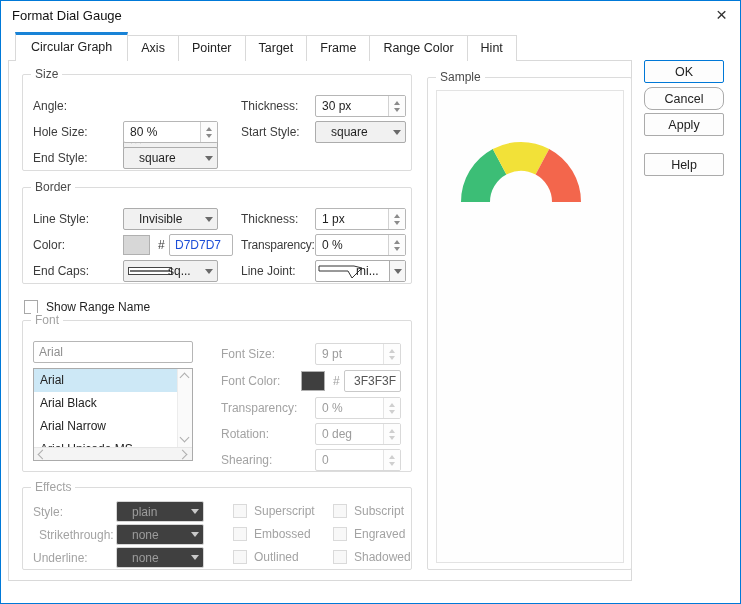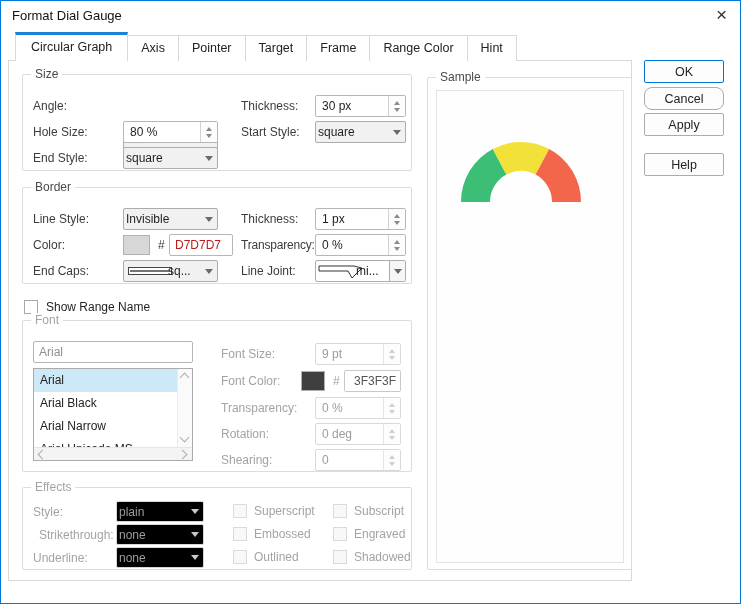--- a/index.html
+++ b/index.html
@@ -24,44 +24,44 @@
   .group { position:absolute; border:1px solid #DCDCDC; border-radius:2px; background:#fff; }
   .gtitle { position:absolute; top:-8px; left:8px; background:#fff; padding:0 4px; font-size:12px; color:#4A4A4A; }
   .group.disabled > .gtitle { color:#A3A3A3; }
 
   .lbl { position:absolute; font-size:12px; color:#3C3C3C; line-height:22px; white-space:nowrap; }
   .lbl.dis { color:#A3A3A3; }
 
   
   .combo { position:absolute; height:22px; background:#F1F1F1; border:1px solid #ACACAC; border-radius:2px;
            display:flex; align-items:center; cursor:pointer; }
-  .combo .cval { flex:1; font-size:12px; color:#1F1F1F; padding-left:2px; white-space:nowrap; overflow:hidden; }
+  .combo .cval { flex:1; font-size:12px; color:#1F1F1F; padding-left:15px; white-space:nowrap; overflow:hidden; }
   .combo .carr { width:16px; display:flex; justify-content:center; }
   .tri-dn-l { width:0; height:0; border-left:4px solid transparent; border-right:4px solid transparent; border-top:5px solid #6A6A6A; }
-  .combo.dis { background:#000000; border-color:#D6D6D6; }
+  .combo.dis { background:#404040; border-color:#D6D6D6; }
   .combo.dis .cval { color:#9C9C9C; }
   .combo.dis .tri-dn-l { border-top-color:#C9C9C9; }
   .combo .sep { border-left:1px solid #ACACAC; align-self:stretch; display:flex; align-items:center; background:#F6F6F6; }
 
   
   .spin { position:absolute; height:22px; background:#fff; border:1px solid #B6B6B6; border-radius:2px; display:flex; }
   .spin .sval { flex:1; font-size:12px; color:#1F1F1F; padding-left:6px; line-height:20px; white-space:nowrap; overflow:hidden; }
   .sbtns { width:17px; border-left:1px solid #D2D2D2; background:#FCFCFC; display:flex; flex-direction:column;
            align-items:center; justify-content:center; gap:3px; cursor:pointer; }
   .tri-up { width:0; height:0; border-left:3.5px solid transparent; border-right:3.5px solid transparent; border-bottom:4.5px solid #8A8A8A; }
   .tri-dn { width:0; height:0; border-left:3.5px solid transparent; border-right:3.5px solid transparent; border-top:4.5px solid #8A8A8A; }
   .spin.dis { border-color:#D9D9D9; }
   .spin.dis .sval { color:#9C9C9C; }
   .spin.dis .tri-up { border-bottom-color:#CFCFCF; }
   .spin.dis .tri-dn { border-top-color:#CFCFCF; }
   .spin.dis .sbtns { border-left-color:#E4E4E4; background:#FDFDFD; }
 
   
   .tinput { position:absolute; height:22px; border:1px solid #B6B6B6; border-radius:2px; background:#fff;
-            font-size:12px; color:#b91c1c; padding-left:5px; font-family:"Liberation Sans",sans-serif; }
+            font-size:12px; color:#1d4ed8; padding-left:5px; font-family:"Liberation Sans",sans-serif; }
   .tinput.grayval { color:#8F8F8F; }
   .tinput.dim { border-color:#C9C9C9; color:#555;text-align:center; }
 
   .swatch { position:absolute; width:27px; height:20px; border:1px solid #B0B0B0; }
 
   
   .cb { position:absolute; width:14px; height:14px; background:#fff; border:1px solid #A8A8A8; cursor:pointer; }
   .cb.dis { border-color:#DADADA; background:#F8F8F8; }
 
   

